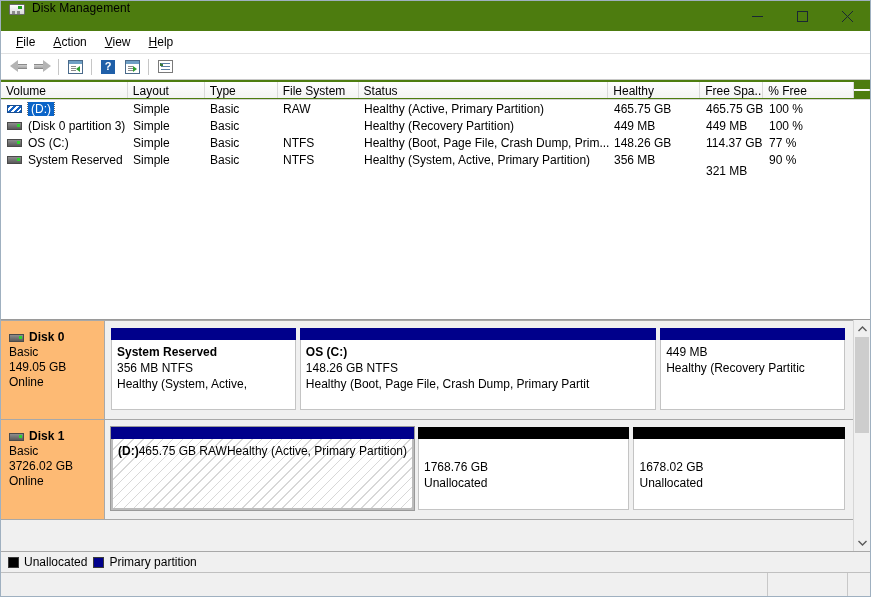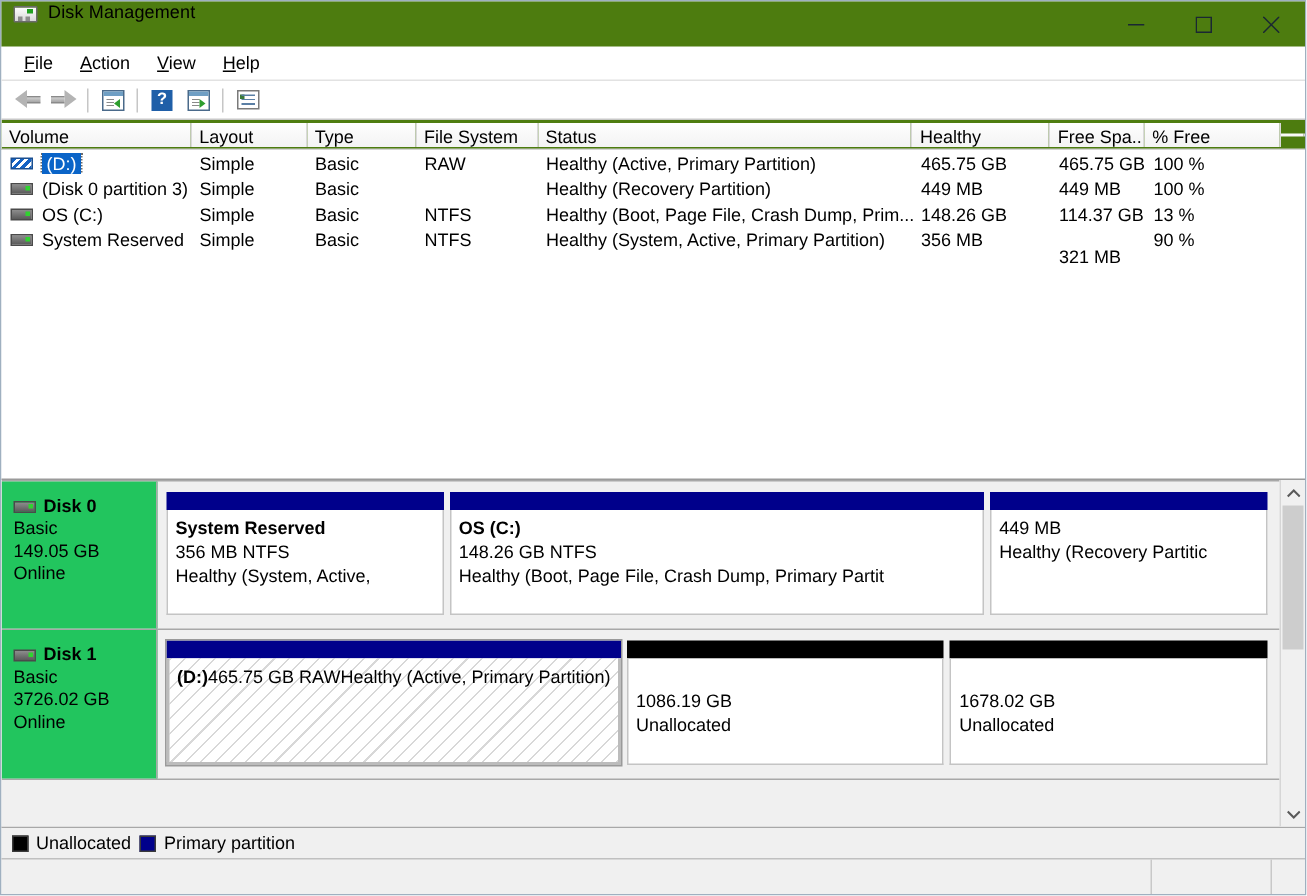--- a/index.html
+++ b/index.html
@@ -292,21 +292,21 @@
     height: 100px;
     border-bottom: 1px solid #a8a8a8;
     background: #f0f0f0;
     box-sizing: border-box;
   }
   .disk-row.first { border-top: 1px solid #a8a8a8; }
   .disk-info {
     width: 104px;
     min-width: 104px;
     box-sizing: border-box;
-    background: #22c55e;
+    background: #fdba74;
     border-right: 1px solid #a8a8a8;
     padding: 9px 0 0 8px;
     font-size: 12px;
     line-height: 15px;
   }
   .disk-info .dname {
     font-weight: bold;
     display: flex;
     align-items: center;
   }
@@ -562,21 +562,21 @@
               <span class="led2"></span>
             </span>
             <span>OS (C:)</span>
           </div>
           <div class="lv-cell" style="width: 77px;">Simple</div>
           <div class="lv-cell" style="width: 73px;">Basic</div>
           <div class="lv-cell" style="width: 81px;">NTFS</div>
           <div class="lv-cell" style="width: 250px;">Healthy (Boot, Page File, Crash Dump, Prim...</div>
           <div class="lv-cell" style="width: 92px;">148.26 GB</div>
           <div class="lv-cell" style="width: 63px;">114.37 GB</div>
-          <div class="lv-cell" style="width: 91px;">13 %</div>
+          <div class="lv-cell" style="width: 91px;">77 %</div>
         </div>
         <div class="lv-row">
           <div class="lv-cell vol" style="width: 127px;">
             <span class="vol-ico">
               <span class="led2"></span>
             </span>
             <span>System Reserved</span>
           </div>
           <div class="lv-cell" style="width: 77px;">Simple</div>
           <div class="lv-cell" style="width: 73px;">Basic</div>
@@ -642,21 +642,21 @@
             <div>Online</div>
           </div>
           <div class="parts">
             <div class="part selected" style="flex: 226 0 0px;">
               <div class="bar"></div>
               <div class="box"><div class="t1">(D:)</div><div class="t2">465.75 GB RAW</div><div class="t3">Healthy (Active, Primary Partition)</div></div>
             </div>
             <div class="part unalloc" style="flex: 252 0 0px;">
               <div class="bar"></div>
               <div class="box">
-                <div class="t2">1086.19 GB</div>
+                <div class="t2">1768.76 GB</div>
                 <div class="t3">Unallocated</div>
               </div>
             </div>
             <div class="part unalloc" style="flex: 252 0 0px;">
               <div class="bar"></div>
               <div class="box">
                 <div class="t2">1678.02 GB</div>
                 <div class="t3">Unallocated</div>
               </div>
             </div>

